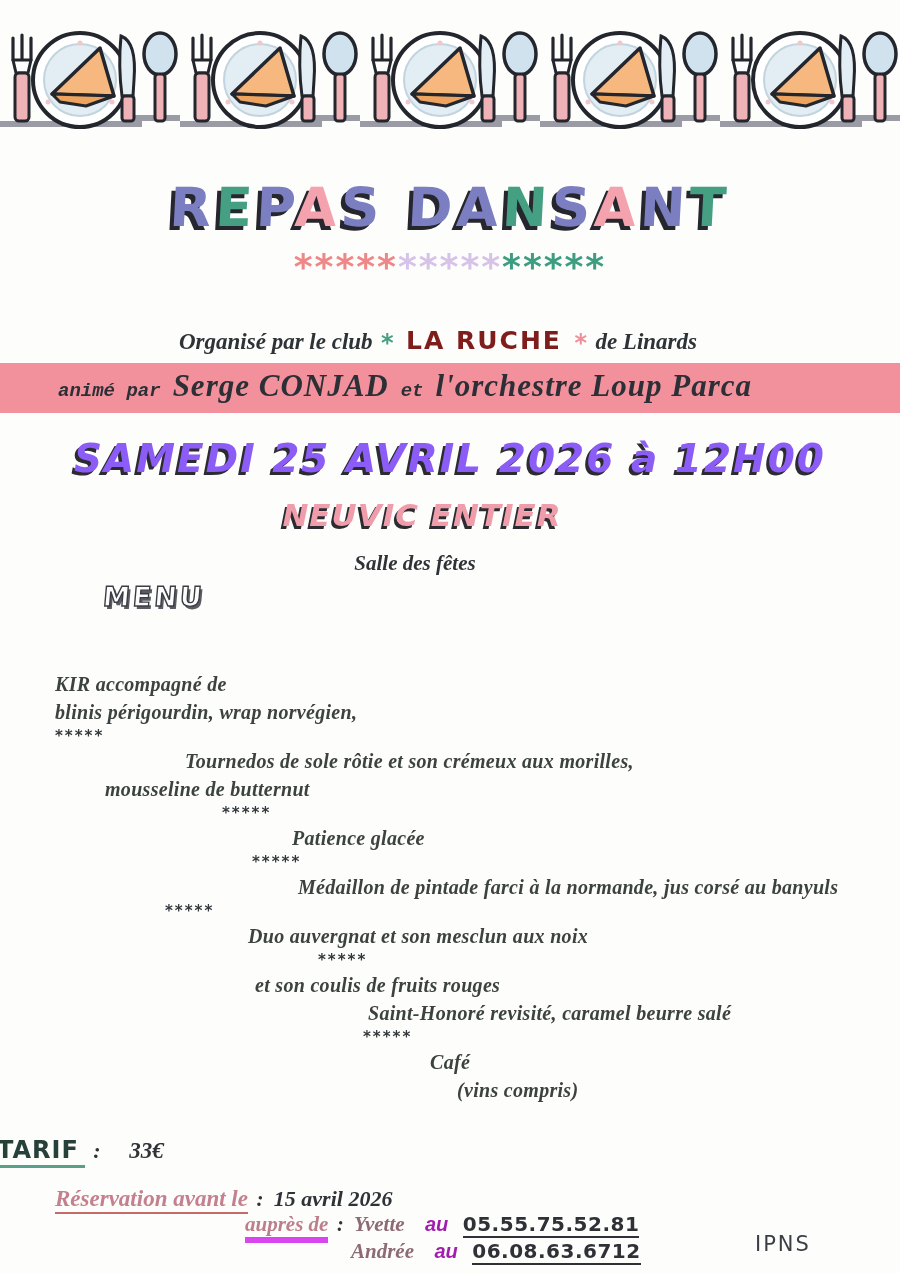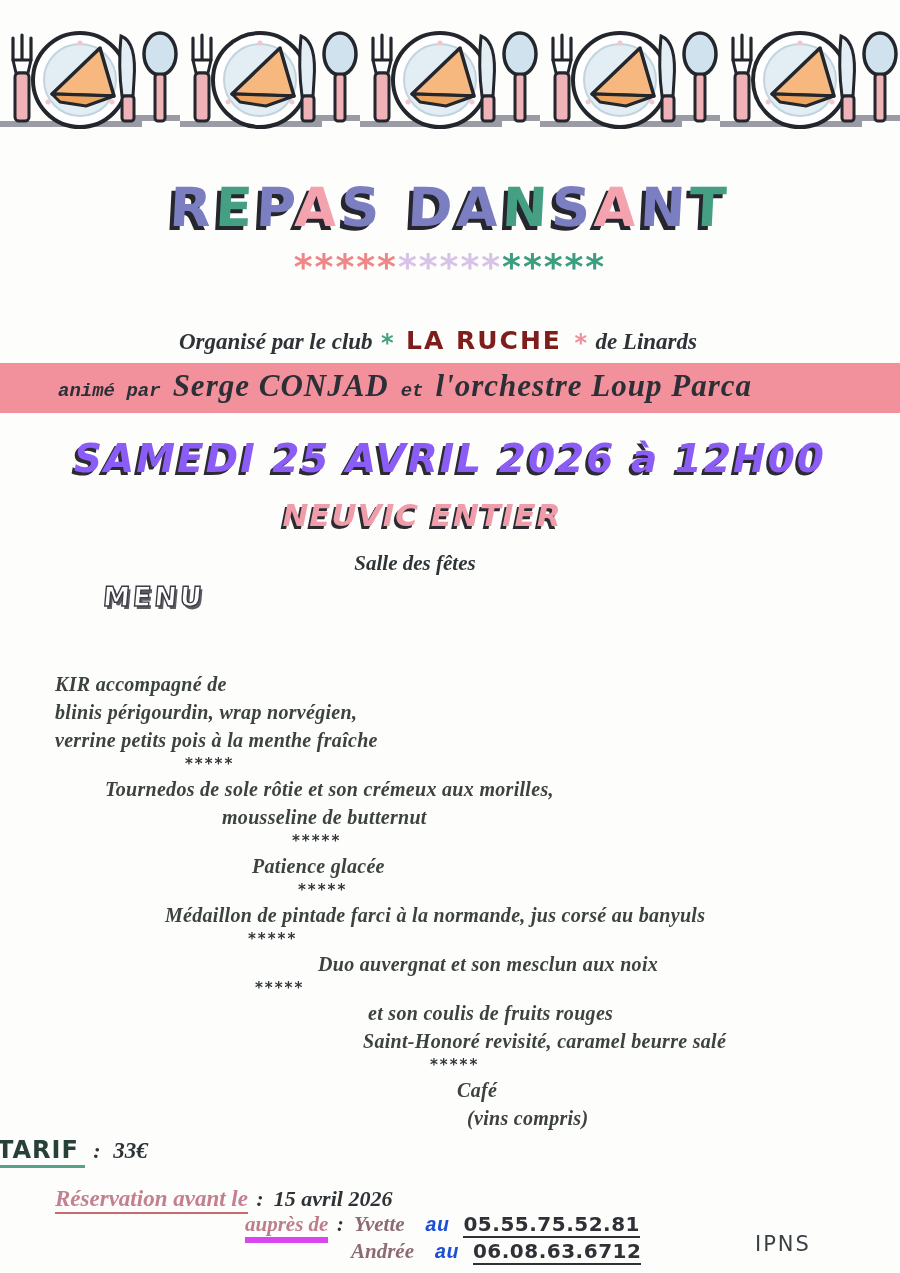--- a/index.html
+++ b/index.html
@@ -90,38 +90,38 @@
   .menu-line:nth-child(17) { margin-left:457px; }
   .menu-line:nth-child(18) { margin-left:467px; }
   .menu-line:nth-child(19) { margin-left:430px; }
 
   
   .tarif { position:absolute; top:1136px; left:-3px; white-space:nowrap; }
   .tarif-label { font-family:"DejaVu Sans", sans-serif; font-weight:700; font-size:24px;
                  color:#27403a; letter-spacing:1px; border-bottom:3px solid #57a089;
                  padding:0 6px 1px 0; }
   .tarif .colon { font-size:22px; color:#2e3338; font-weight:700; margin-left:4px; }
-  .tarif .price-value { font-size:23px; margin-left:8px; }
+  .tarif .price-value { font-size:23px; margin-left:24px; }
 
   .resa { position:absolute; top:1186px; left:55px; white-space:nowrap; }
   .resa-label { font-family:"Liberation Serif", serif; font-style:italic; font-weight:700;
                 font-size:23px; color:#c4808f; border-bottom:2.5px solid #c96a6a;
                 padding-bottom:1px; }
   .resa .colon { font-size:21px; color:#2e3338; font-weight:700; margin:0 6px 0 4px; }
   .resa .deadline { font-size:22px; }
 
   .contact-row1 { position:absolute; top:1212px; left:245px; white-space:nowrap; }
   .contact-row2 { position:absolute; top:1239px; left:345px; white-space:nowrap; }
   .contact-label { font-family:"Liberation Serif", serif; font-style:italic; font-weight:700;
                    font-size:21px; color:#bd7e8c; border-bottom:6px solid #d946ef;
                    padding-bottom:1px; }
   .contact-name { font-family:"Liberation Serif", serif; font-style:italic; font-weight:700;
                   font-size:21px; color:#8d6b74; margin-left:6px; }
-  .contact-au { font-family:Liberation Mono, monospace; font-style:italic; font-weight:700;
-                font-size:20px; color:#1d4ed8; margin:0 10px 0 16px; }
+  .contact-au { font-family:Liberation Sans, sans-serif; font-style:italic; font-weight:700;
+                font-size:20px; color:#a21caf; margin:0 10px 0 16px; }
   .contact-phone { font-family:"DejaVu Sans", sans-serif; font-weight:700; font-size:20px;
                    color:#2f3136; border-bottom:2.5px solid #2f3136; padding-bottom:0px;
                    letter-spacing:0.5px; }
   .colon2 { font-size:20px; color:#2e3338; font-weight:700; margin-left:4px; }
 
   .ipns { position:absolute; top:1232px; left:755px; font-family:"DejaVu Sans", sans-serif;
           font-size:21px; color:#3a3f45; letter-spacing:2px; }
 </style>
 </head>
 <body>
@@ -197,21 +197,20 @@
   </div>
 
   <div class="date-line">SAMEDI 25 AVRIL 2026 à 12H00</div>
   <div class="city-line">NEUVIC ENTIER</div>
   <div class="venue-line hand">Salle des fêtes</div>
 
   <div class="menu-heading">MENU</div>
   <div class="menu" id="menuList">
       <div class="menu-line">KIR accompagné de</div>
       <div class="menu-line">blinis périgourdin, wrap norvégien,</div>
-      <div class="menu-line">verrine petits pois à la menthe fraîche</div>
       <div class="menu-line sep">*****</div>
       <div class="menu-line">Tournedos de sole rôtie et son crémeux aux morilles,</div>
       <div class="menu-line">mousseline de butternut</div>
       <div class="menu-line sep">*****</div>
       <div class="menu-line">Patience glacée</div>
       <div class="menu-line sep">*****</div>
       <div class="menu-line">Médaillon de pintade farci à la normande, jus corsé au banyuls</div>
       <div class="menu-line sep">*****</div>
       <div class="menu-line">Duo auvergnat et son mesclun aux noix</div>
       <div class="menu-line sep">*****</div>

